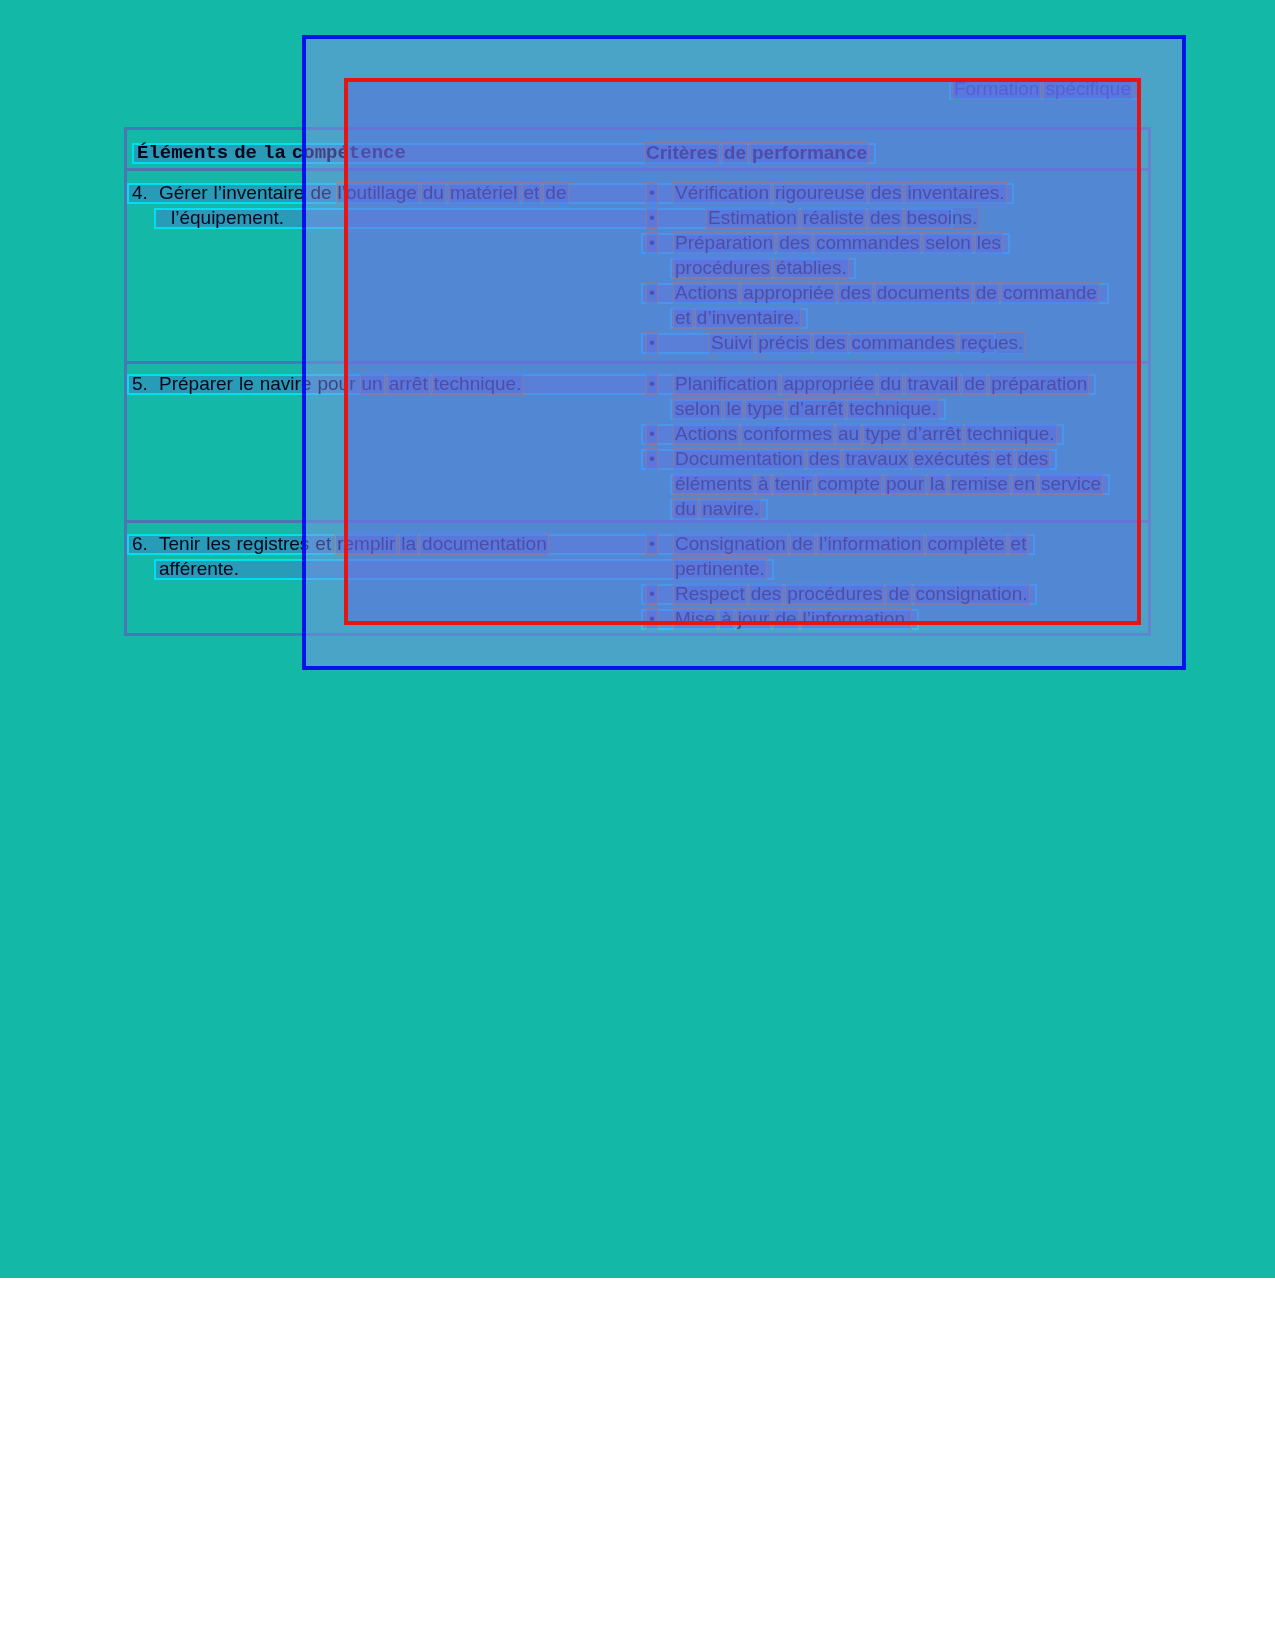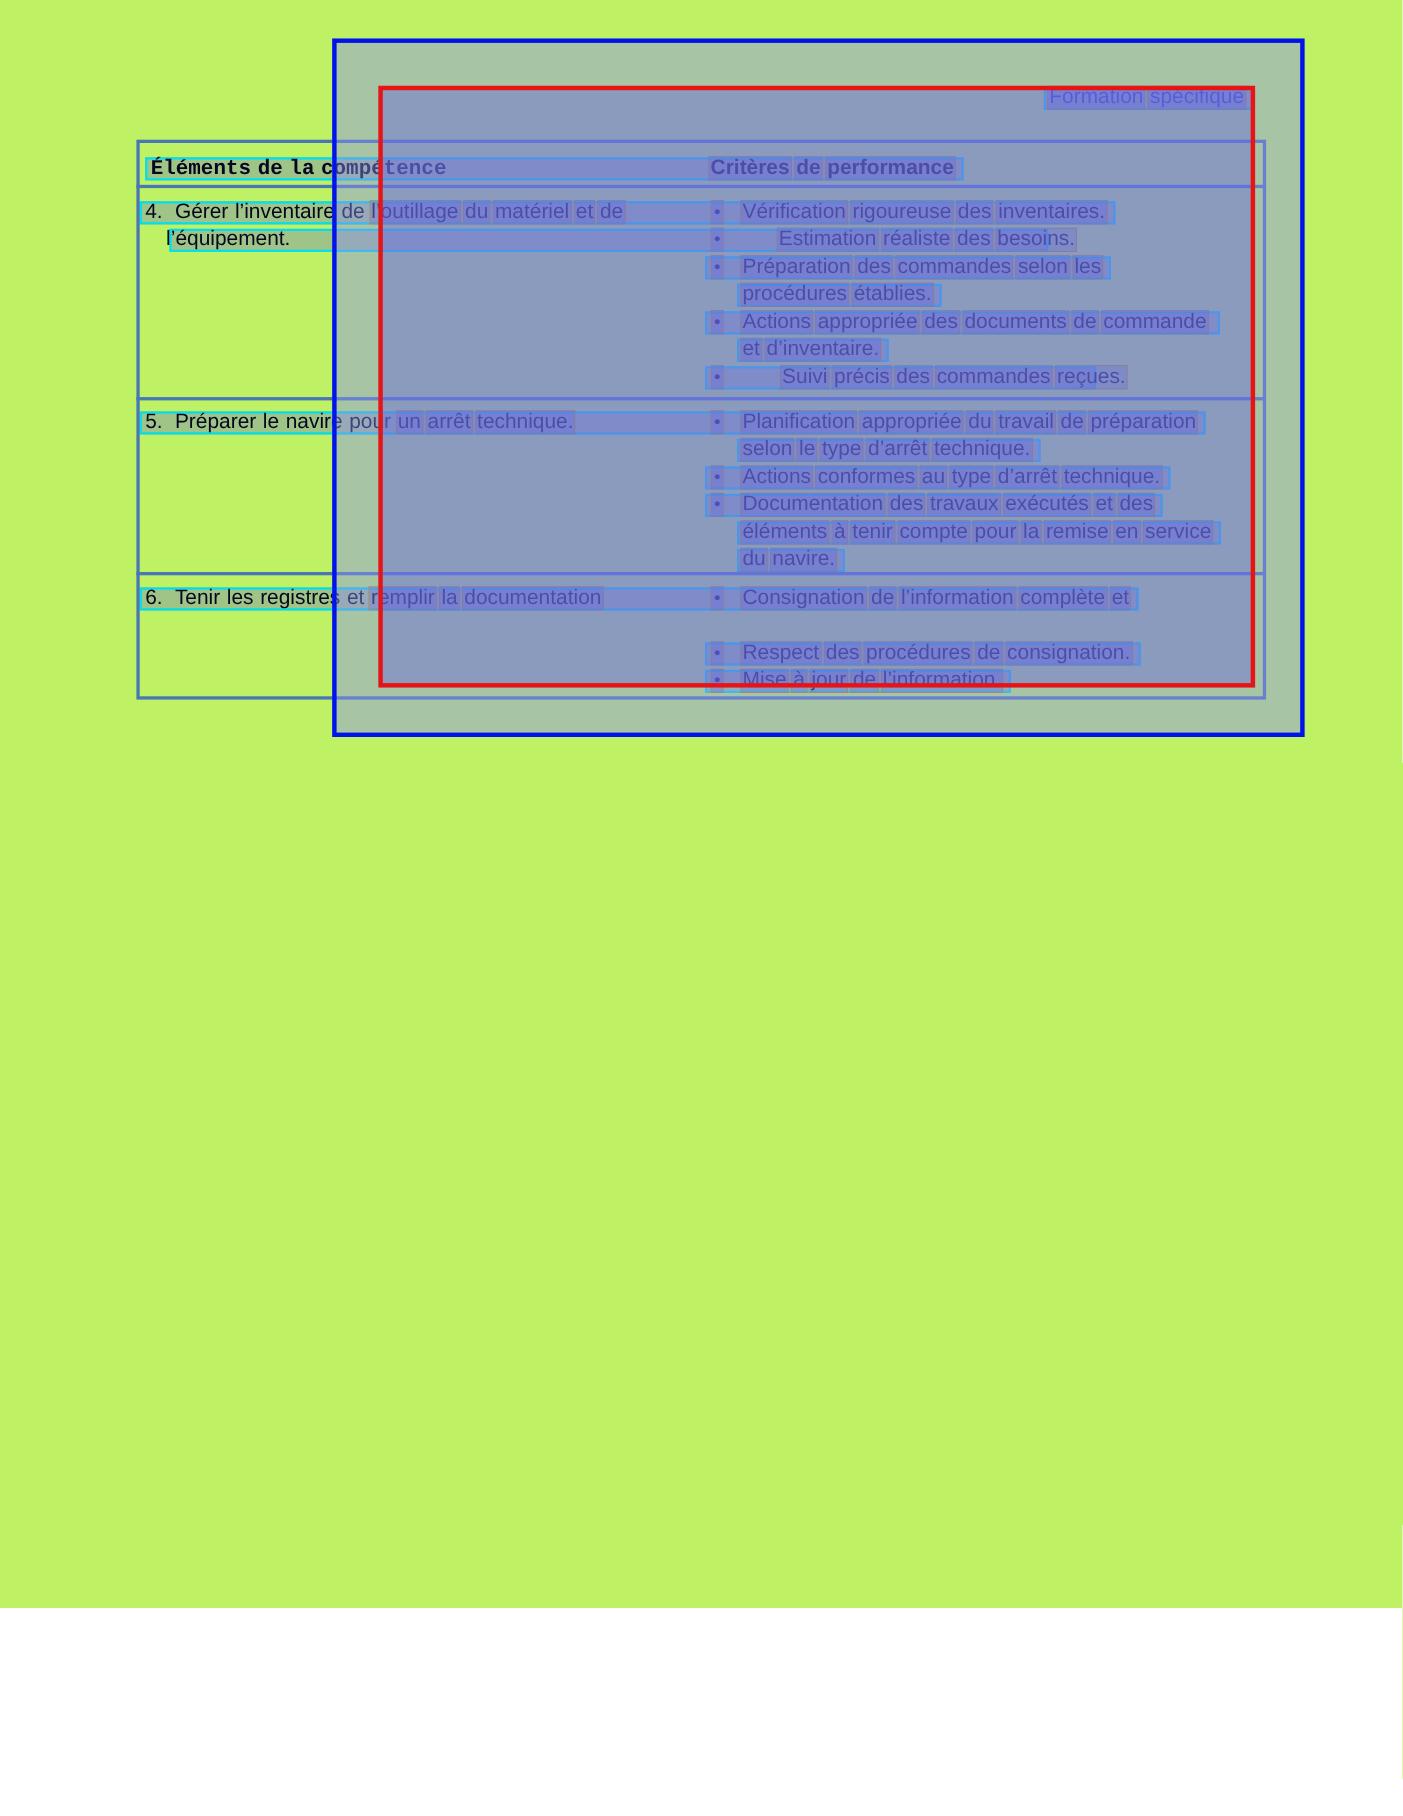--- a/index.html
+++ b/index.html
@@ -12,22 +12,22 @@
     --band-fill:rgba(88,88,218,0.30);
     --word-fill:rgba(70,70,215,0.28);
     --region-fill:rgba(140,140,242,0.45);
     --zone-fill:rgba(95,95,228,0.40);
     --ink:#05051e;
     --title-ink:#2238c4;
   }
   html,body{margin:0;padding:0;background:#ffffff;}
   .page{
     position:relative;
-    width:1275px;height:1462px;
-    background:#bef264;
+    width:1275px;height:1278px;
+    background:#14b8a6;
     overflow:hidden;
     font-family:"Liberation Sans", sans-serif;
     color:var(--ink);
   }
   
   .table-frame{
     position:absolute;left:124px;top:127px;width:1027px;height:509px;
     border:3px solid var(--table-border);
     box-sizing:border-box;
     z-index:2;
@@ -105,21 +105,21 @@
       </div>
       <div class="line" style="top: 183px;">
         <div class="band" style="left: 127px; width: 886.594px;"></div>
         <span class="seg leftcol" style="left: 131px;"><span class="word">4.</span></span>
         <span class="seg leftcol" style="left: 158px;"><span class="word">Gérer</span><span class="word">l’inventaire</span><span class="word">de</span><span class="word w">l’outillage</span><span class="word w">du</span><span class="word w">matériel</span><span class="word w">et</span><span class="word w">de</span></span>
         <span class="seg bullet-seg" style="left: 645px;"><span class="word w">•</span></span>
         <span class="seg" style="left: 674px;"><span class="word w">Vérification</span><span class="word w">rigoureuse</span><span class="word w">des</span><span class="word w">inventaires.</span></span>
       </div>
       <div class="line" style="top: 208px;">
         <div class="band" style="left: 154px; width: 799.375px;"></div>
-        <span class="seg leftcol" style="left: 150px;"><span class="word">l’équipement.</span></span>
+        <span class="seg leftcol" style="left: 170px;"><span class="word">l’équipement.</span></span>
         <span class="seg bullet-seg" style="left: 645px;"><span class="word w">•</span></span>
         <span class="seg" style="left: 674px; margin-left: 33px;"><span class="word w">Estimation</span><span class="word w">réaliste</span><span class="word w">des</span><span class="word w">besoins.</span></span>
       </div>
       <div class="line" style="top: 233px;">
         <div class="band" style="left: 641px; width: 369.094px;"></div>
         <span class="seg bullet-seg" style="left: 645px;"><span class="word w">•</span></span>
         <span class="seg" style="left: 674px;"><span class="word w">Préparation</span><span class="word w">des</span><span class="word w">commandes</span><span class="word w">selon</span><span class="word w">les</span></span>
       </div>
       <div class="line" style="top: 258px;">
         <div class="band" style="left: 670px; width: 185.844px;"></div>
@@ -168,20 +168,25 @@
         <div class="band" style="left: 670px; width: 98.1719px;"></div>
         <span class="seg" style="left: 674px;"><span class="word w">du</span><span class="word w">navire.</span></span>
       </div>
       <div class="line" style="top: 534px;">
         <div class="band" style="left: 127px; width: 908.469px;"></div>
         <span class="seg leftcol" style="left: 131px;"><span class="word">6.</span></span>
         <span class="seg leftcol" style="left: 158px;"><span class="word">Tenir</span><span class="word">les</span><span class="word">registres</span><span class="word">et</span><span class="word w">remplir</span><span class="word w">la</span><span class="word w">documentation</span></span>
         <span class="seg bullet-seg" style="left: 645px;"><span class="word w">•</span></span>
         <span class="seg" style="left: 674px;"><span class="word w">Consignation</span><span class="word w">de</span><span class="word w">l’information</span><span class="word w">complète</span><span class="word w">et</span></span>
       </div>
+      <div class="line" style="top: 559px;">
+        <div class="band" style="left: 154px; width: 619.797px;"></div>
+        <span class="seg leftcol" style="left: 158px;"><span class="word">afférente.</span></span>
+        <span class="seg" style="left: 674px;"><span class="word w">pertinente.</span></span>
+      </div>
       <div class="line" style="top: 584px;">
         <div class="band" style="left: 641px; width: 395.516px;"></div>
         <span class="seg bullet-seg" style="left: 645px;"><span class="word w">•</span></span>
         <span class="seg" style="left: 674px;"><span class="word w">Respect</span><span class="word w">des</span><span class="word w">procédures</span><span class="word w">de</span><span class="word w">consignation.</span></span>
       </div>
       <div class="line" style="top: 609px;">
         <div class="band" style="left: 641px; width: 278.25px;"></div>
         <span class="seg bullet-seg" style="left: 645px;"><span class="word w">•</span></span>
         <span class="seg" style="left: 674px;"><span class="word w">Mise</span><span class="word w">à</span><span class="word w">jour</span><span class="word w">de</span><span class="word w">l’information.</span></span>
       </div>

